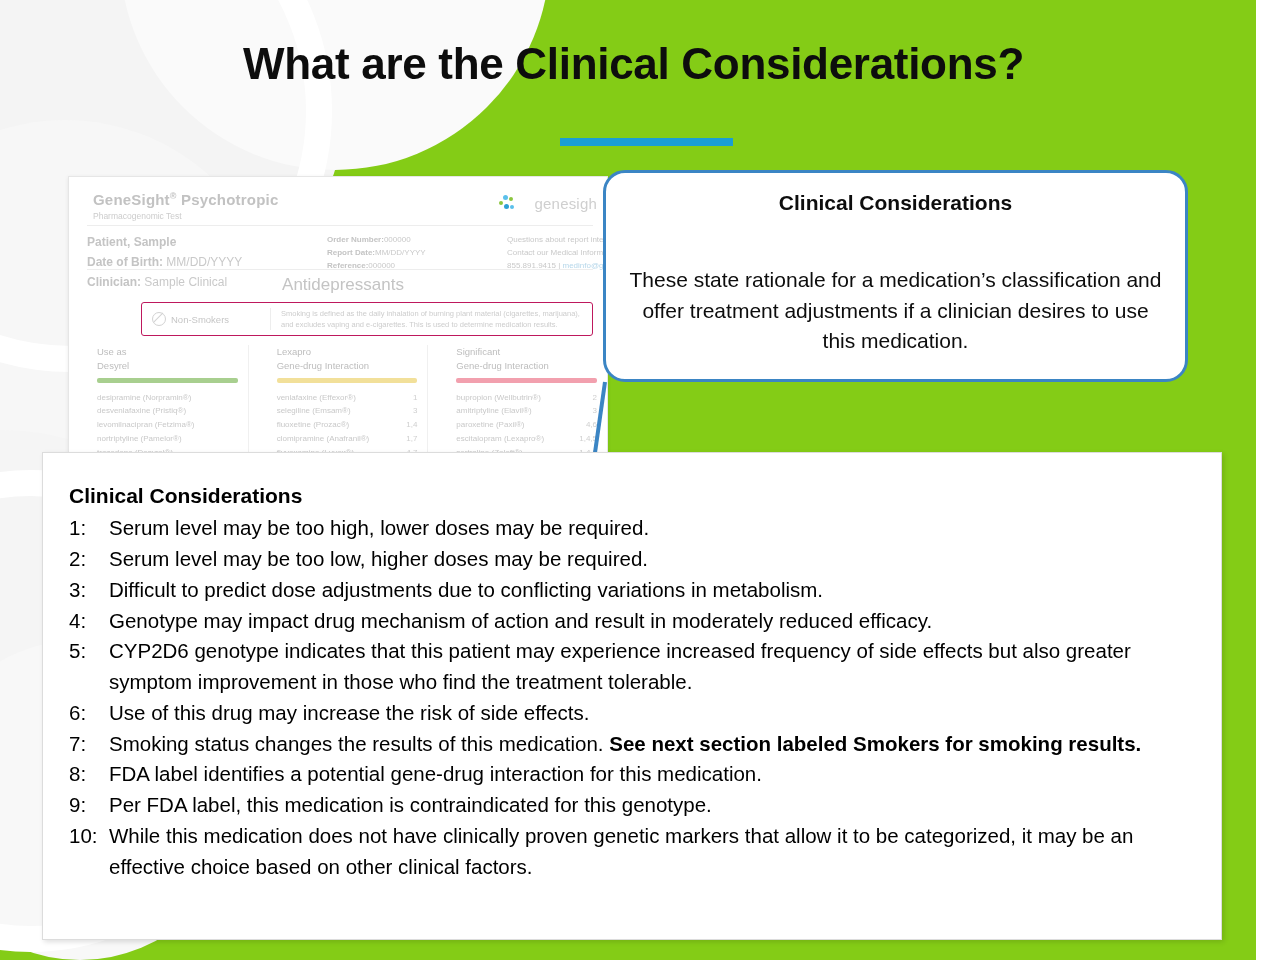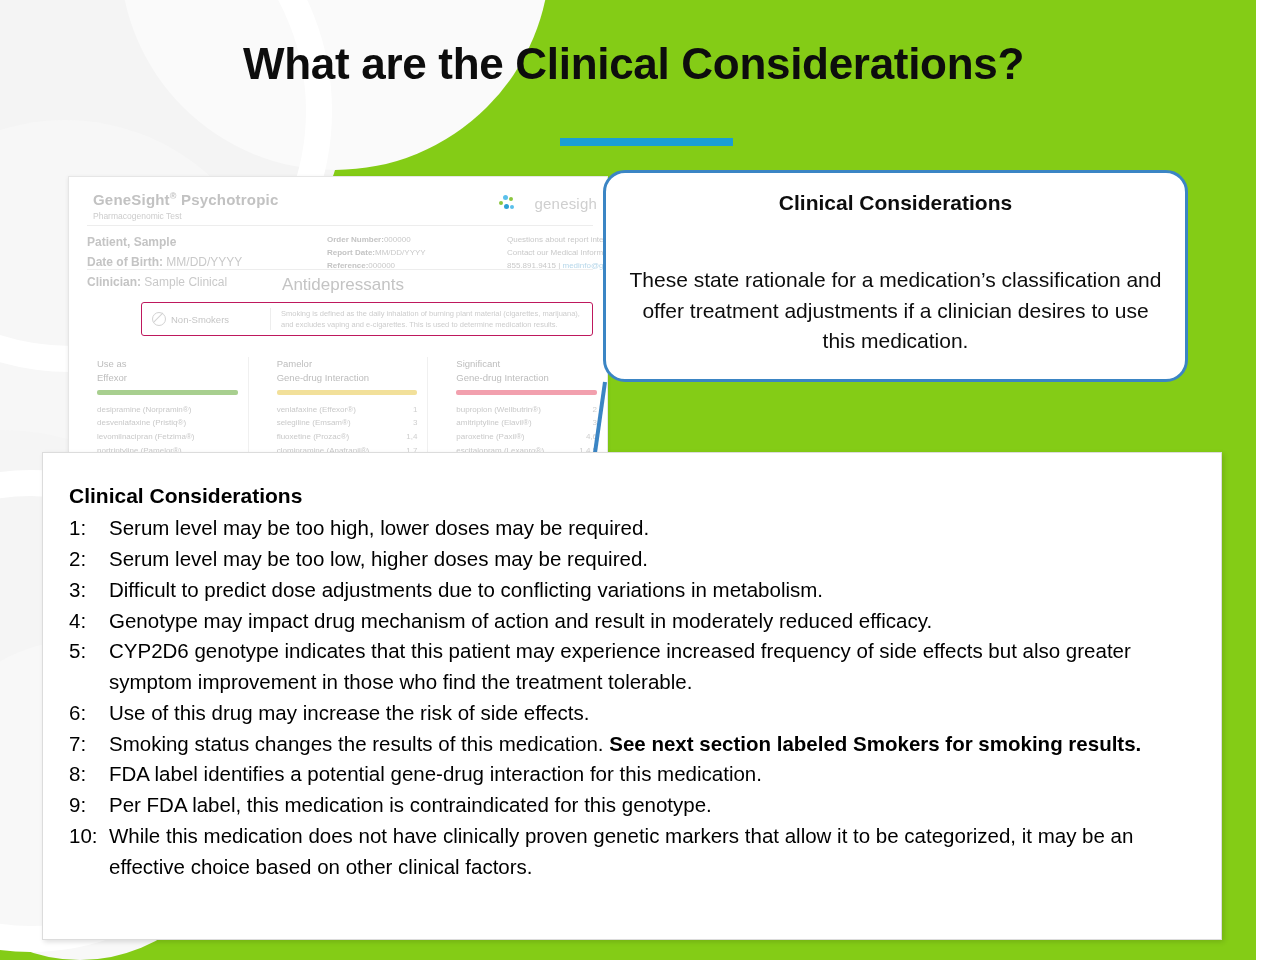--- a/index.html
+++ b/index.html
@@ -117,21 +117,21 @@
     content:""; position:absolute; left:-1px; top:4px;
     width:13px; height:1.4px; background:#d2d2d2;
     transform: rotate(-45deg);
   }
   .smoker-badge .ns-text { font-size:9.5px; color:#c6c6c6; white-space:nowrap; }
   .smoker-note {
     border-left:1px solid #ededed; padding-left:10px;
     font-size:7.5px; line-height:1.5; color:#cdcdcd; flex:1;
   }
 
-  .cols { position:absolute; left:28px; top:180px; right:10px; display:flex; gap:28px; }
+  .cols { position:absolute; left:28px; top:168px; right:10px; display:flex; gap:28px; }
   .col { flex:1; }
   .col .chead { font-size:9.5px; line-height:1.45; color:#bdbdbd; }
   .col .cbar { height:5px; margin-top:5px; border-radius:2px; }
   .col .clist { margin-top:8px; }
   .col .crow {
     display:flex; justify-content:space-between;
     font-size:8px; line-height:1.72; color:#c9c9c9;
   }
   .col .crow .num { color:#cfcfcf; padding-left:6px; }
   .col.c1, .col.c2 { border-right:1px solid #f0f0f0; padding-right:10px; }
@@ -259,21 +259,21 @@
         <span class="ns-icon"></span>
         <span class="ns-text">Non-Smokers</span>
       </div>
       <div class="smoker-note">Smoking is defined as the daily inhalation of burning plant material (cigarettes, marijuana), and excludes vaping and e-cigarettes. This is used to determine medication results.</div>
     </div>
 
     <div class="cols">
       <div class="col c1">
         <div class="chead">
           <div>Use as</div>
-          <div>Effexor</div>
+          <div>Desyrel</div>
         </div>
         <div class="cbar" style="background:#a8cf8f"></div>
         <div class="clist">
           <div class="crow">
               <span>desipramine (Norpramin®)</span>
               <span class="num"></span>
             </div>
           <div class="crow">
               <span>desvenlafaxine (Pristiq®)</span>
               <span class="num"></span>
@@ -289,21 +289,21 @@
           <div class="crow">
               <span>trazodone (Desyrel®)</span>
               <span class="num"></span>
             </div>
 
         </div>
       </div>
 
       <div class="col c2">
         <div class="chead">
-          <div>Pamelor</div>
+          <div>Lexapro</div>
           <div>Gene-drug Interaction</div>
         </div>
         <div class="cbar" style="background:#f2e09a"></div>
         <div class="clist">
           <div class="crow">
               <span>venlafaxine (Effexor®)</span>
               <span class="num">1</span>
             </div>
           <div class="crow">
               <span>selegiline (Emsam®)</span>

